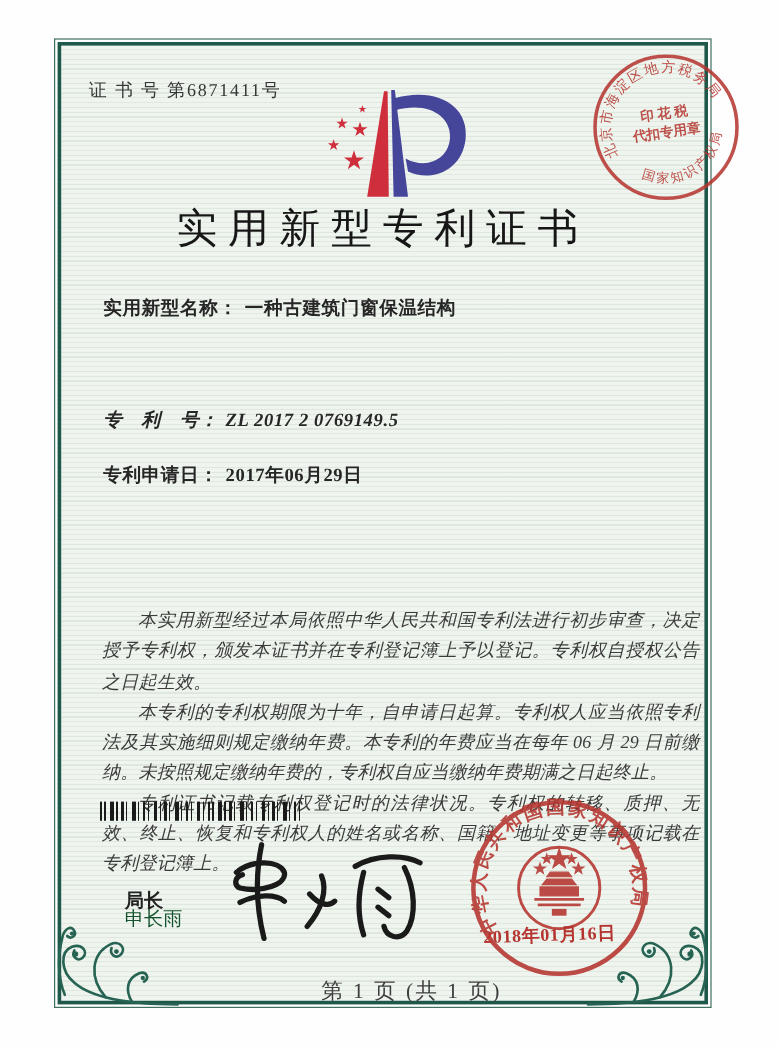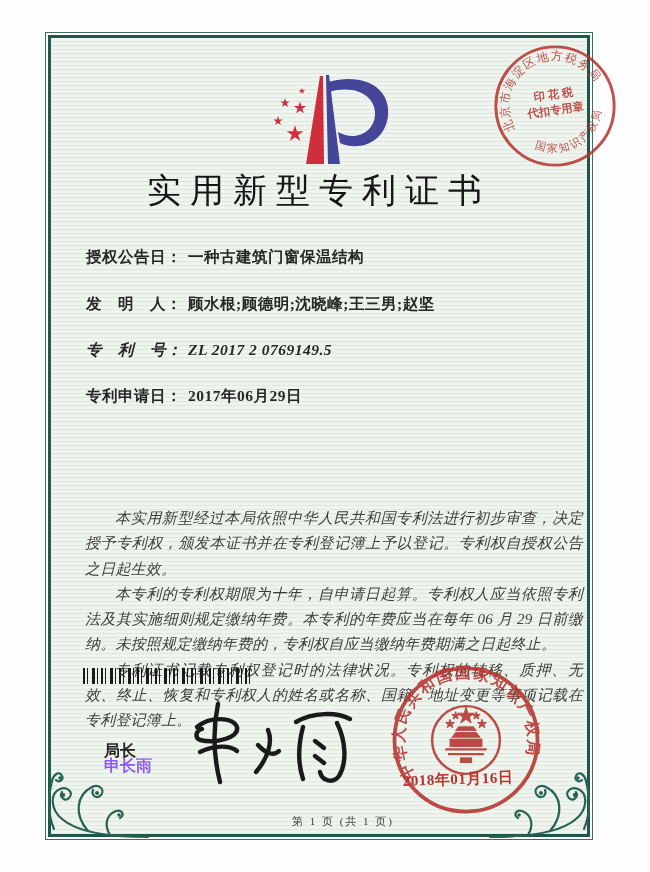--- a/index.html
+++ b/index.html
@@ -57,32 +57,32 @@
   .barcode{
     position:absolute;left:83px;top:668px;width:170px;height:16px;
     background:repeating-linear-gradient(90deg,
       #1a1a1a 0 2px, rgba(0,0,0,0) 2px 4px,
       #1a1a1a 4px 5px, rgba(0,0,0,0) 5px 9px,
       #1a1a1a 9px 12px, rgba(0,0,0,0) 12px 14px,
       #1a1a1a 14px 15px, rgba(0,0,0,0) 15px 18px);
   }
 
   .signer-title{position:absolute;left:104px;top:726px;font-size:16px;font-weight:700;color:#222;margin-top:15px;}
-  .signer-name{position:absolute;left:104px;top:756px;font-size:16px;font-weight:700;color:#8b5cf6;}
+  .signer-name{position:absolute;left:104px;top:756px;font-size:16px;font-weight:400;color:#14532d;}
   .signature{position:absolute;left:180px;top:694px;width:190px;height:102px;}
 
   .office-seal{position:absolute;left:386px;top:660px;width:160px;height:160px;opacity:.88;}
   .seal-date{
     position:absolute;left:390px;top:770px;width:136px;text-align:center;
     font-size:15px;font-weight:700;color:#b5342f;transform:rotate(-2deg);
     letter-spacing:.5px;
   }
   .footer{
     position:absolute;left:45px;top:814px;width:596px;text-align:center;
-    font-size:11px;letter-spacing:2px;color:#3d3d3d;
+    font-size:18px;letter-spacing:2px;color:#3d3d3d;
   }
   svg text{font-family:"Liberation Serif","DejaVu Serif",serif;}
 </style>
 </head>
 <body>
 
 <div class="paper">
 
   <div class="frame-outer">
     <div class="frame-inner"></div>
@@ -113,20 +113,21 @@
         <circle cx="21" cy="64" r="2.2"></circle>
           <circle cx="55" cy="62" r="2"></circle>
           <circle cx="18" cy="47" r="1.8"></circle>
           <circle cx="77" cy="84" r="1.8"></circle>
       </g>
     </svg>
   </div>
 
   <div class="content">
 
+    <div class="cert-number">证 书 号 第6871411号</div>
 
     <svg class="tax-seal" viewBox="0 0 140 140">
       <defs>
         <path id="taxTopArc" d="M 25.8,86.1 A 47,47 0 1 1 114.2,86.1" fill="none"></path>
         <path id="taxBottomArc" d="M 26.7,89.1 A 48,48 0 0 0 113.3,89.1" fill="none"></path>
       </defs>
       <circle cx="70" cy="70" r="60" fill="none" stroke="#b5342f" stroke-width="3"></circle>
       <g transform="rotate(-30 70 70)" fill="#b5342f">
         <text font-size="12" letter-spacing="1.5">
           <textPath href="#taxTopArc" startOffset="50%" text-anchor="middle">北京市海淀区地方税务局</textPath>
@@ -156,24 +157,21 @@
         <use href="#star" transform="translate(23,31) scale(0.50)"></use>
         <use href="#star" transform="translate(38,36) scale(0.66)"></use>
         <use href="#star" transform="translate(16,49) scale(0.50)"></use>
         <use href="#star" transform="translate(33,62) scale(0.88)"></use>
       </g>
     </svg>
 
     <div class="title">实用新型专利证书</div>
 
     <div class="field f0">
-      <span class="flabel">授权公告日：</span><span class="fvalue">一种古建筑门窗保温结构</span>
-    </div>
-    <div class="field f1">
-      <span class="flabel">发　明　人：</span><span class="fvalue">顾水根;顾德明;沈晓峰;王三男;赵坚</span>
+      <span class="flabel">实用新型名称：</span><span class="fvalue">一种古建筑门窗保温结构</span>
     </div>
     <div class="field f2">
       <span class="flabel">专　利　号：</span><span class="fvalue">ZL 2017 2 0769149.5</span>
     </div>
     <div class="field f3">
       <span class="flabel">专利申请日：</span><span class="fvalue">2017年06月29日</span>
     </div>
 
     <div class="body-text">
       <p>本实用新型经过本局依照中华人民共和国专利法进行初步审查，决定授予专利权，颁发本证书并在专利登记簿上予以登记。专利权自授权公告之日起生效。</p>

